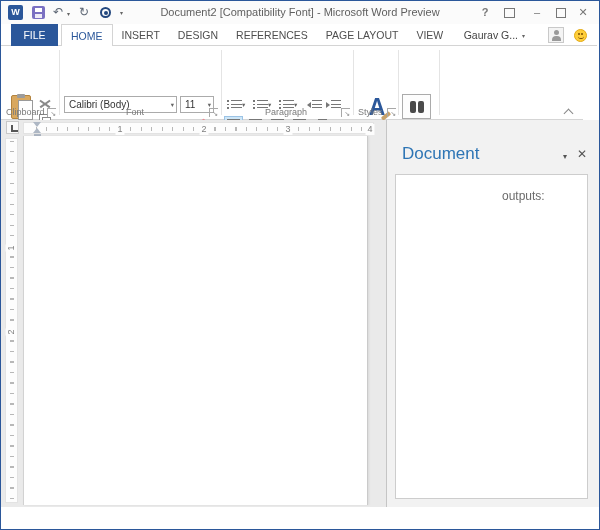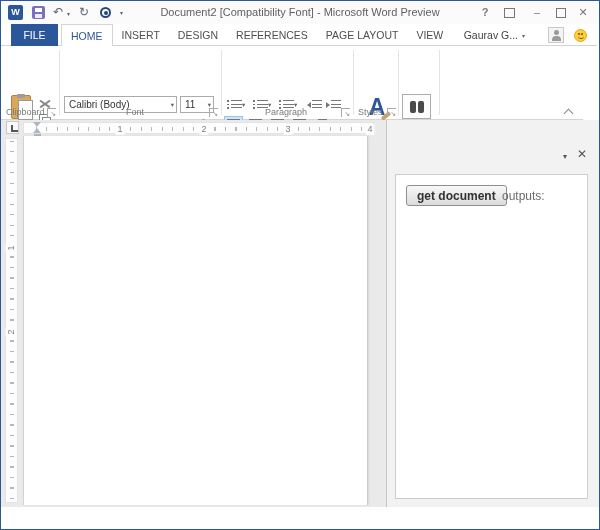--- a/index.html
+++ b/index.html
@@ -341,23 +341,23 @@
       </div>
       <div id="vruler">
         <div class="ticks"></div>
         <span class="vnum" style="top:104px;">1</span>
         <span class="vnum" style="top:188px;">2</span>
       </div>
       <div id="page"></div>
     </div>
 
     <div id="task-pane">
+      <div id="pane-title">Document</div>
       <div id="pane-caret">▾</div>
       <div id="pane-close">✕</div>
       <div id="pane-box">
-        <button id="get-doc-btn">get document</button>
         <span id="outputs-label">outputs:</span>
       </div>
     </div>
   </div>
 
 
 </div>
 
 </body></html>

